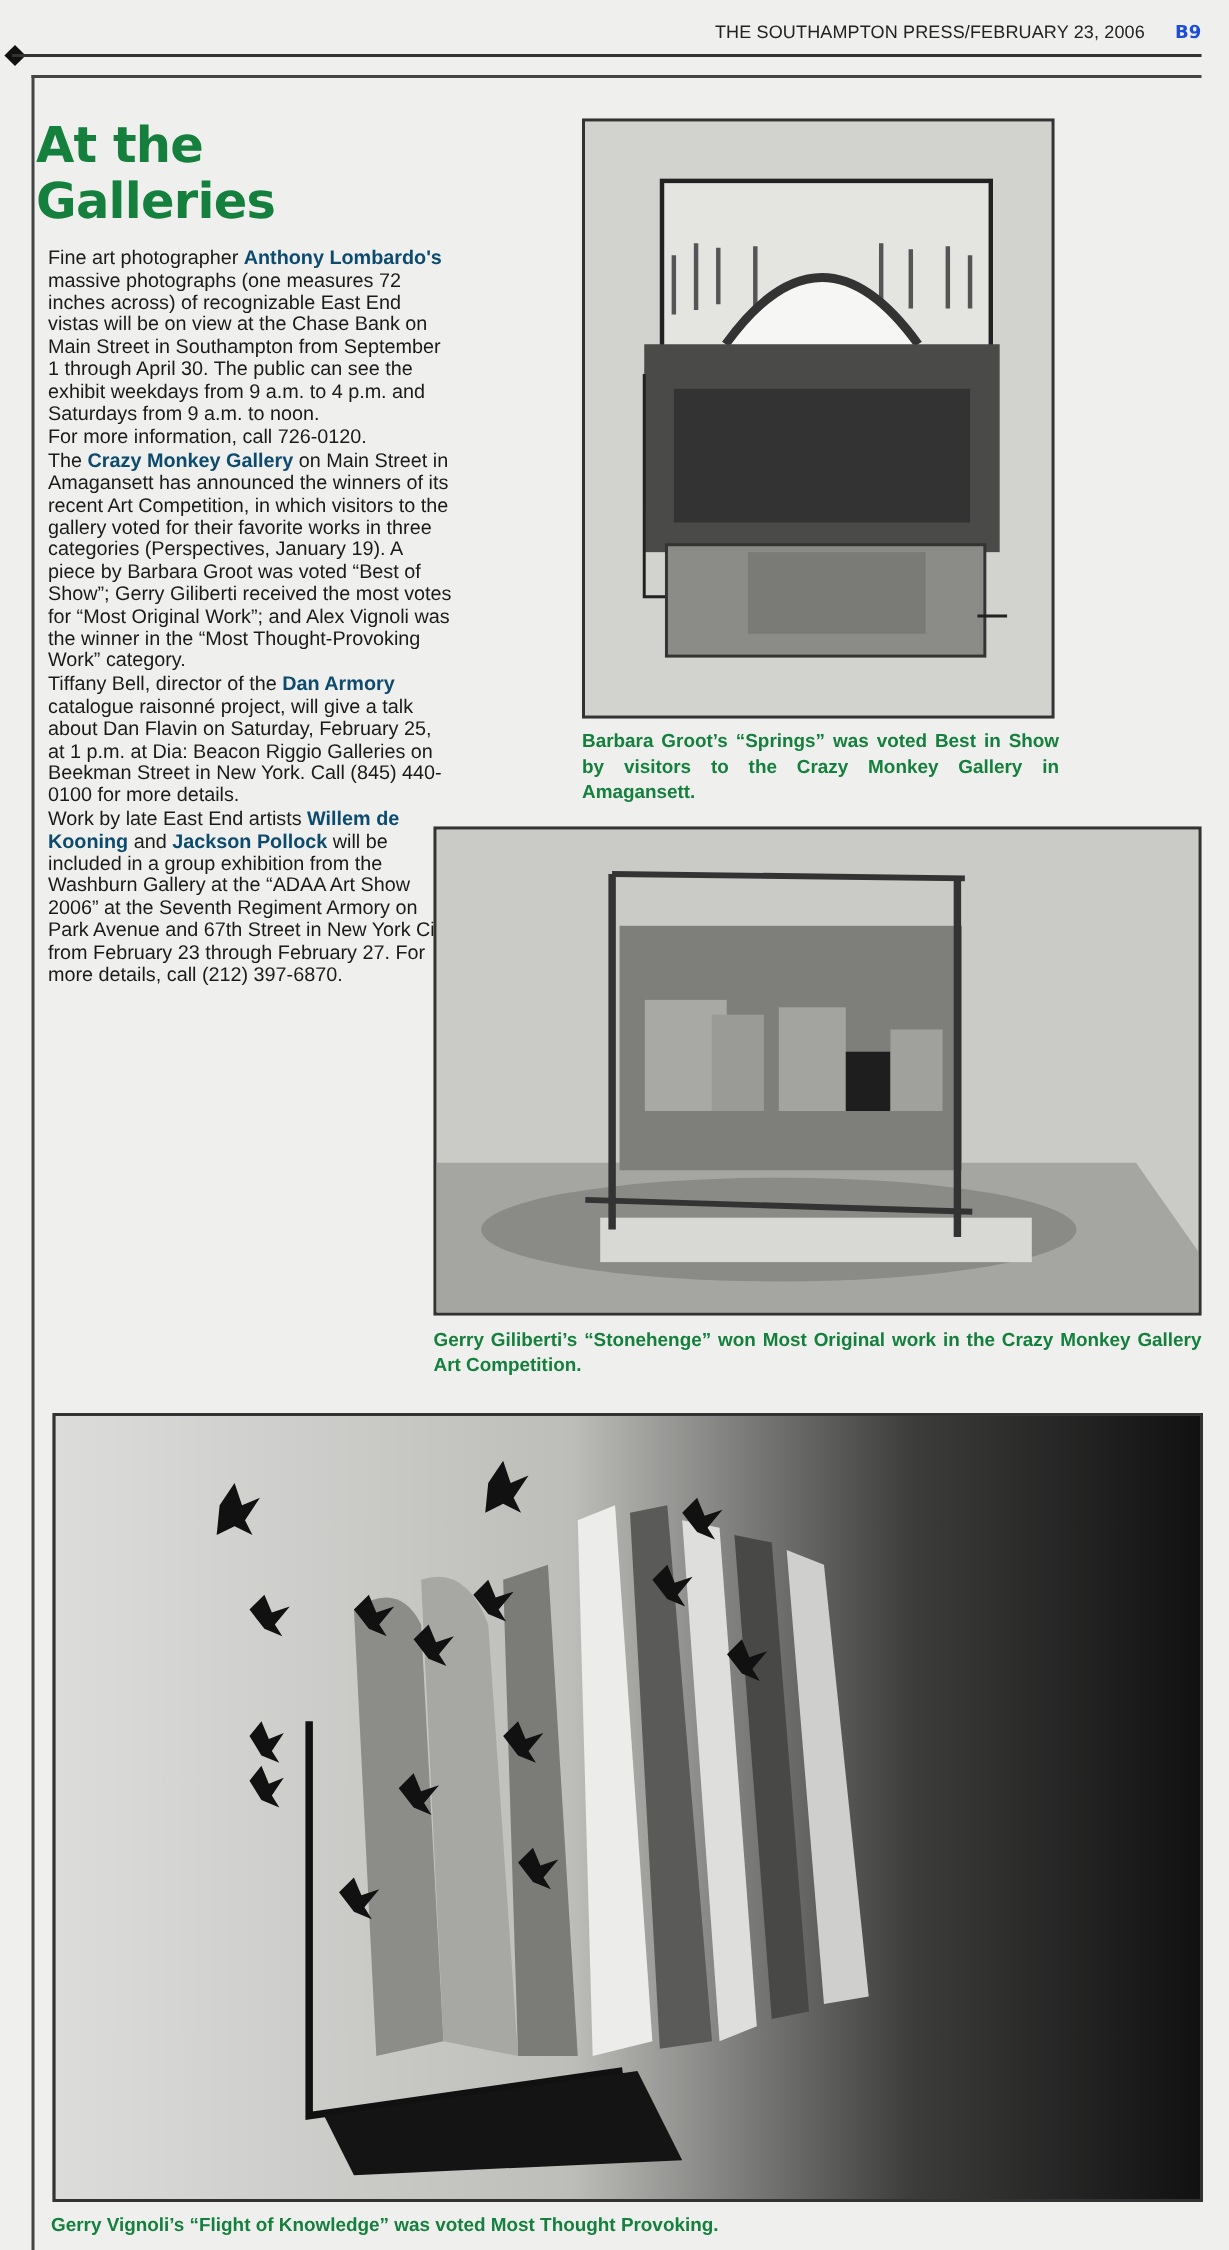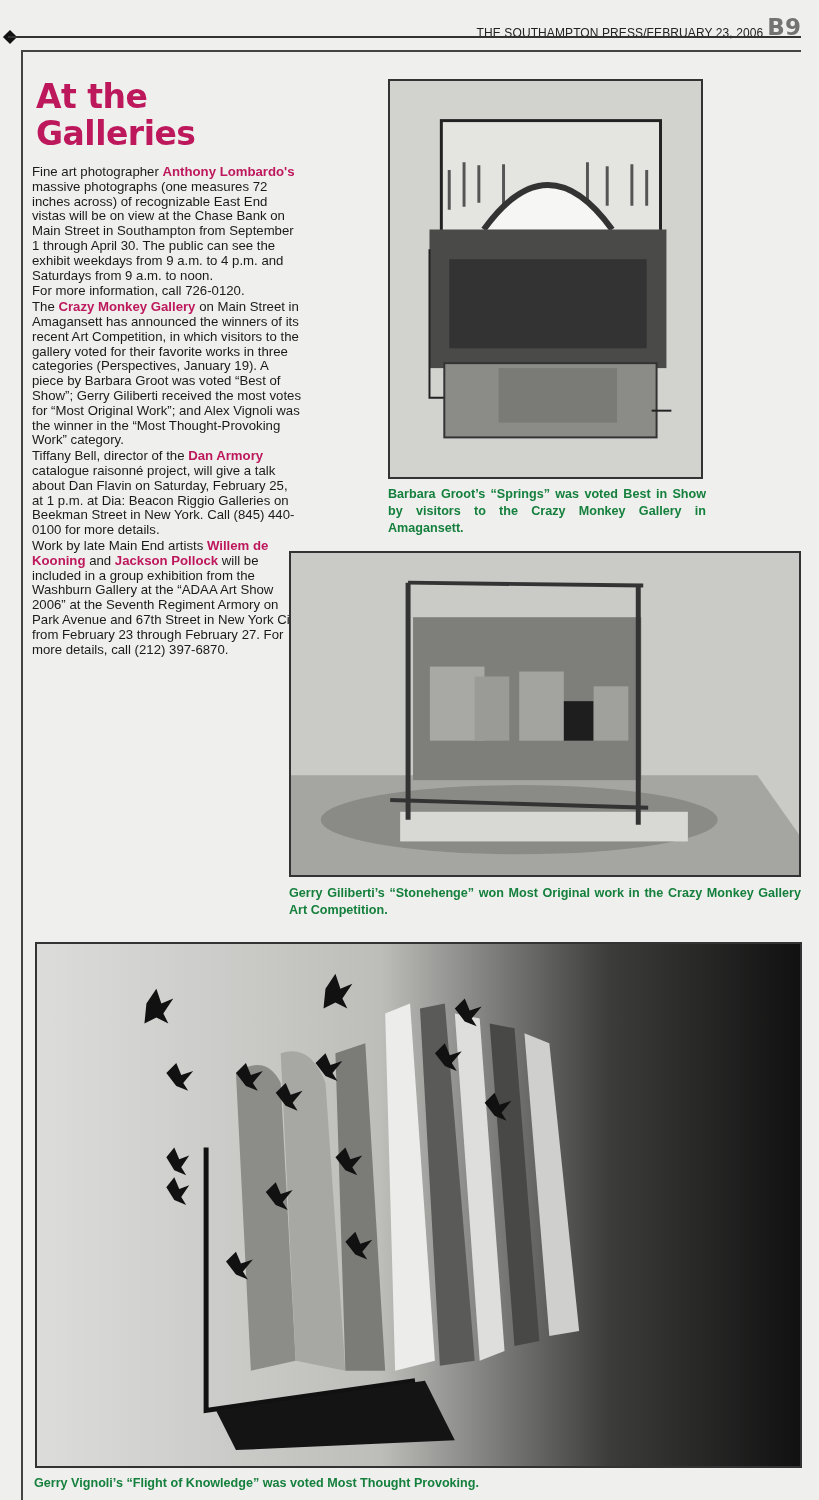--- a/index.html
+++ b/index.html
@@ -1,31 +1,31 @@
 <!DOCTYPE html>
 <html><head>
   <meta charset="utf-8">
   <style>
     * { box-sizing: border-box; margin: 0; padding: 0; }
     html, body { width: 819px; height: 1500px; background: #efefed; overflow: hidden; }
     body { position: relative; font-family: "Liberation Sans", sans-serif; color: #111; }
 
-    .folio { position: absolute; top: 14px; right: 18px; font-size: 12px; letter-spacing: 0.1px; color: #222; display: flex; align-items: flex-end; gap: 4px; }
-    .folio .page-num { font-weight: bold; font-size: 23px; font-family: "DejaVu Sans", sans-serif; color: #737373; }
+    .folio { position: absolute; top: 14px; right: 18px; font-size: 12px; letter-spacing: 0.1px; color: #222; display: flex; align-items: center; gap: 20px; }
+    .folio .page-num { font-weight: bold; font-size: 12px; font-family: "DejaVu Sans", sans-serif; color: #1d4ed8; }
 
     .top-rule { position: absolute; left: 8px; top: 36px; width: 793px; height: 2px; background: #333; }
     .diamond { position: absolute; left: 5px; top: 32px; width: 10px; height: 10px; background: #111; transform: rotate(45deg); }
 
     .frame { position: absolute; left: 21px; top: 50px; width: 780px; height: 1450px; border-left: 2px solid #444; border-top: 2px solid #444; }
 
-    .headline { position: absolute; left: 36px; top: 78px; font-family: "DejaVu Sans", sans-serif; font-weight: bold; font-size: 33px; line-height: 37px; letter-spacing: -0.5px; color: #be185d; }
+    .headline { position: absolute; left: 24px; top: 78px; font-family: "DejaVu Sans", sans-serif; font-weight: bold; font-size: 33px; line-height: 37px; letter-spacing: -0.5px; color: #15803d; }
 
     .body-text { position: absolute; left: 32px; top: 165px; width: 270px; font-size: 13.2px; line-height: 14.8px; color: #1a1a1a; }
     .body-text p { margin-bottom: 1px; }
-    .body-text b { font-weight: bold; color: #be185d; }
+    .body-text b { font-weight: bold; color: #0c4a6e; }
 
     .photo { position: absolute; border: 2px solid #333; overflow: hidden; }
     .photo svg { width: 100%; height: 100%; display: block; }
 
     .photo-springs { left: 388px; top: 79px; width: 315px; height: 400px; background: #cfcfcc; }
     .photo-stonehenge { left: 289px; top: 551px; width: 512px; height: 326px; background: #c9c9c6; }
     .photo-flight { left: 35px; top: 942px; width: 767px; height: 526px; background: #9a9a98; }
 
     .caption { position: absolute; font-weight: bold; font-size: 12.6px; line-height: 17px; color: #15803d; text-align: justify; }
     .caption-springs { left: 388px; top: 486px; width: 318px; }
@@ -46,21 +46,21 @@
 <h1 class="headline">
   <span>At the</span><br>
   <span>Galleries</span>
 </h1>
 
 <div class="body-text" id="body-text">
     <p><span>Fine art photographer </span><b>Anthony Lombardo's</b><span> massive photographs (one measures 72 inches across) of recognizable East End vistas will be on view at the Chase Bank on Main Street in Southampton from September 1 through April 30. The public can see the exhibit weekdays from 9 a.m. to 4 p.m. and Saturdays from 9 a.m. to noon.</span></p>
     <p><span>For more information, call 726-0120.</span></p>
     <p><span>The </span><b>Crazy Monkey Gallery</b><span> on Main Street in Amagansett has announced the winners of its recent Art Competition, in which visitors to the gallery voted for their favorite works in three categories (Perspectives, January 19). A piece by Barbara Groot was voted “Best of Show”; Gerry Giliberti received the most votes for “Most Original Work”; and Alex Vignoli was the winner in the “Most Thought-Provoking Work” category.</span></p>
     <p><span>Tiffany Bell, director of the </span><b>Dan Armory</b><span> catalogue raisonné project, will give a talk about Dan Flavin on Saturday, February 25, at 1 p.m. at Dia: Beacon Riggio Galleries on Beekman Street in New York. Call (845) 440-0100 for more details.</span></p>
-    <p><span>Work by late Main End artists </span><b>Willem de Kooning</b><span> and </span><b>Jackson Pollock</b><span> will be included in a group exhibition from the Washburn Gallery at the “ADAA Art Show 2006” at the Seventh Regiment Armory on Park Avenue and 67th Street in New York City from February 23 through February 27. For more details, call (212) 397-6870.</span></p>
+    <p><span>Work by late East End artists </span><b>Willem de Kooning</b><span> and </span><b>Jackson Pollock</b><span> will be included in a group exhibition from the Washburn Gallery at the “ADAA Art Show 2006” at the Seventh Regiment Armory on Park Avenue and 67th Street in New York City from February 23 through February 27. For more details, call (212) 397-6870.</span></p>
   </div>
 
 <div class="photo photo-springs">
   <svg viewBox="0 0 315 400" preserveAspectRatio="none">
     <rect x="0" y="0" width="315" height="400" fill="#d2d2cf"></rect>
     <rect x="52" y="40" width="222" height="115" fill="#e4e4e1" stroke="#222" stroke-width="3"></rect>
     <path d="M60 90 v40 M75 82 v45 M90 85 v38 M115 84 v44 M200 82 v46 M220 86 v40 M245 84 v42 M260 90 v36" stroke="#555" stroke-width="3"></path>
     <path d="M95 150 Q160 60 225 150" fill="#f6f6f4" stroke="#333" stroke-width="6"></path>
     <rect x="40" y="150" width="240" height="140" fill="#4a4a48"></rect>
     <rect x="60" y="180" width="200" height="90" fill="#333"></rect>

